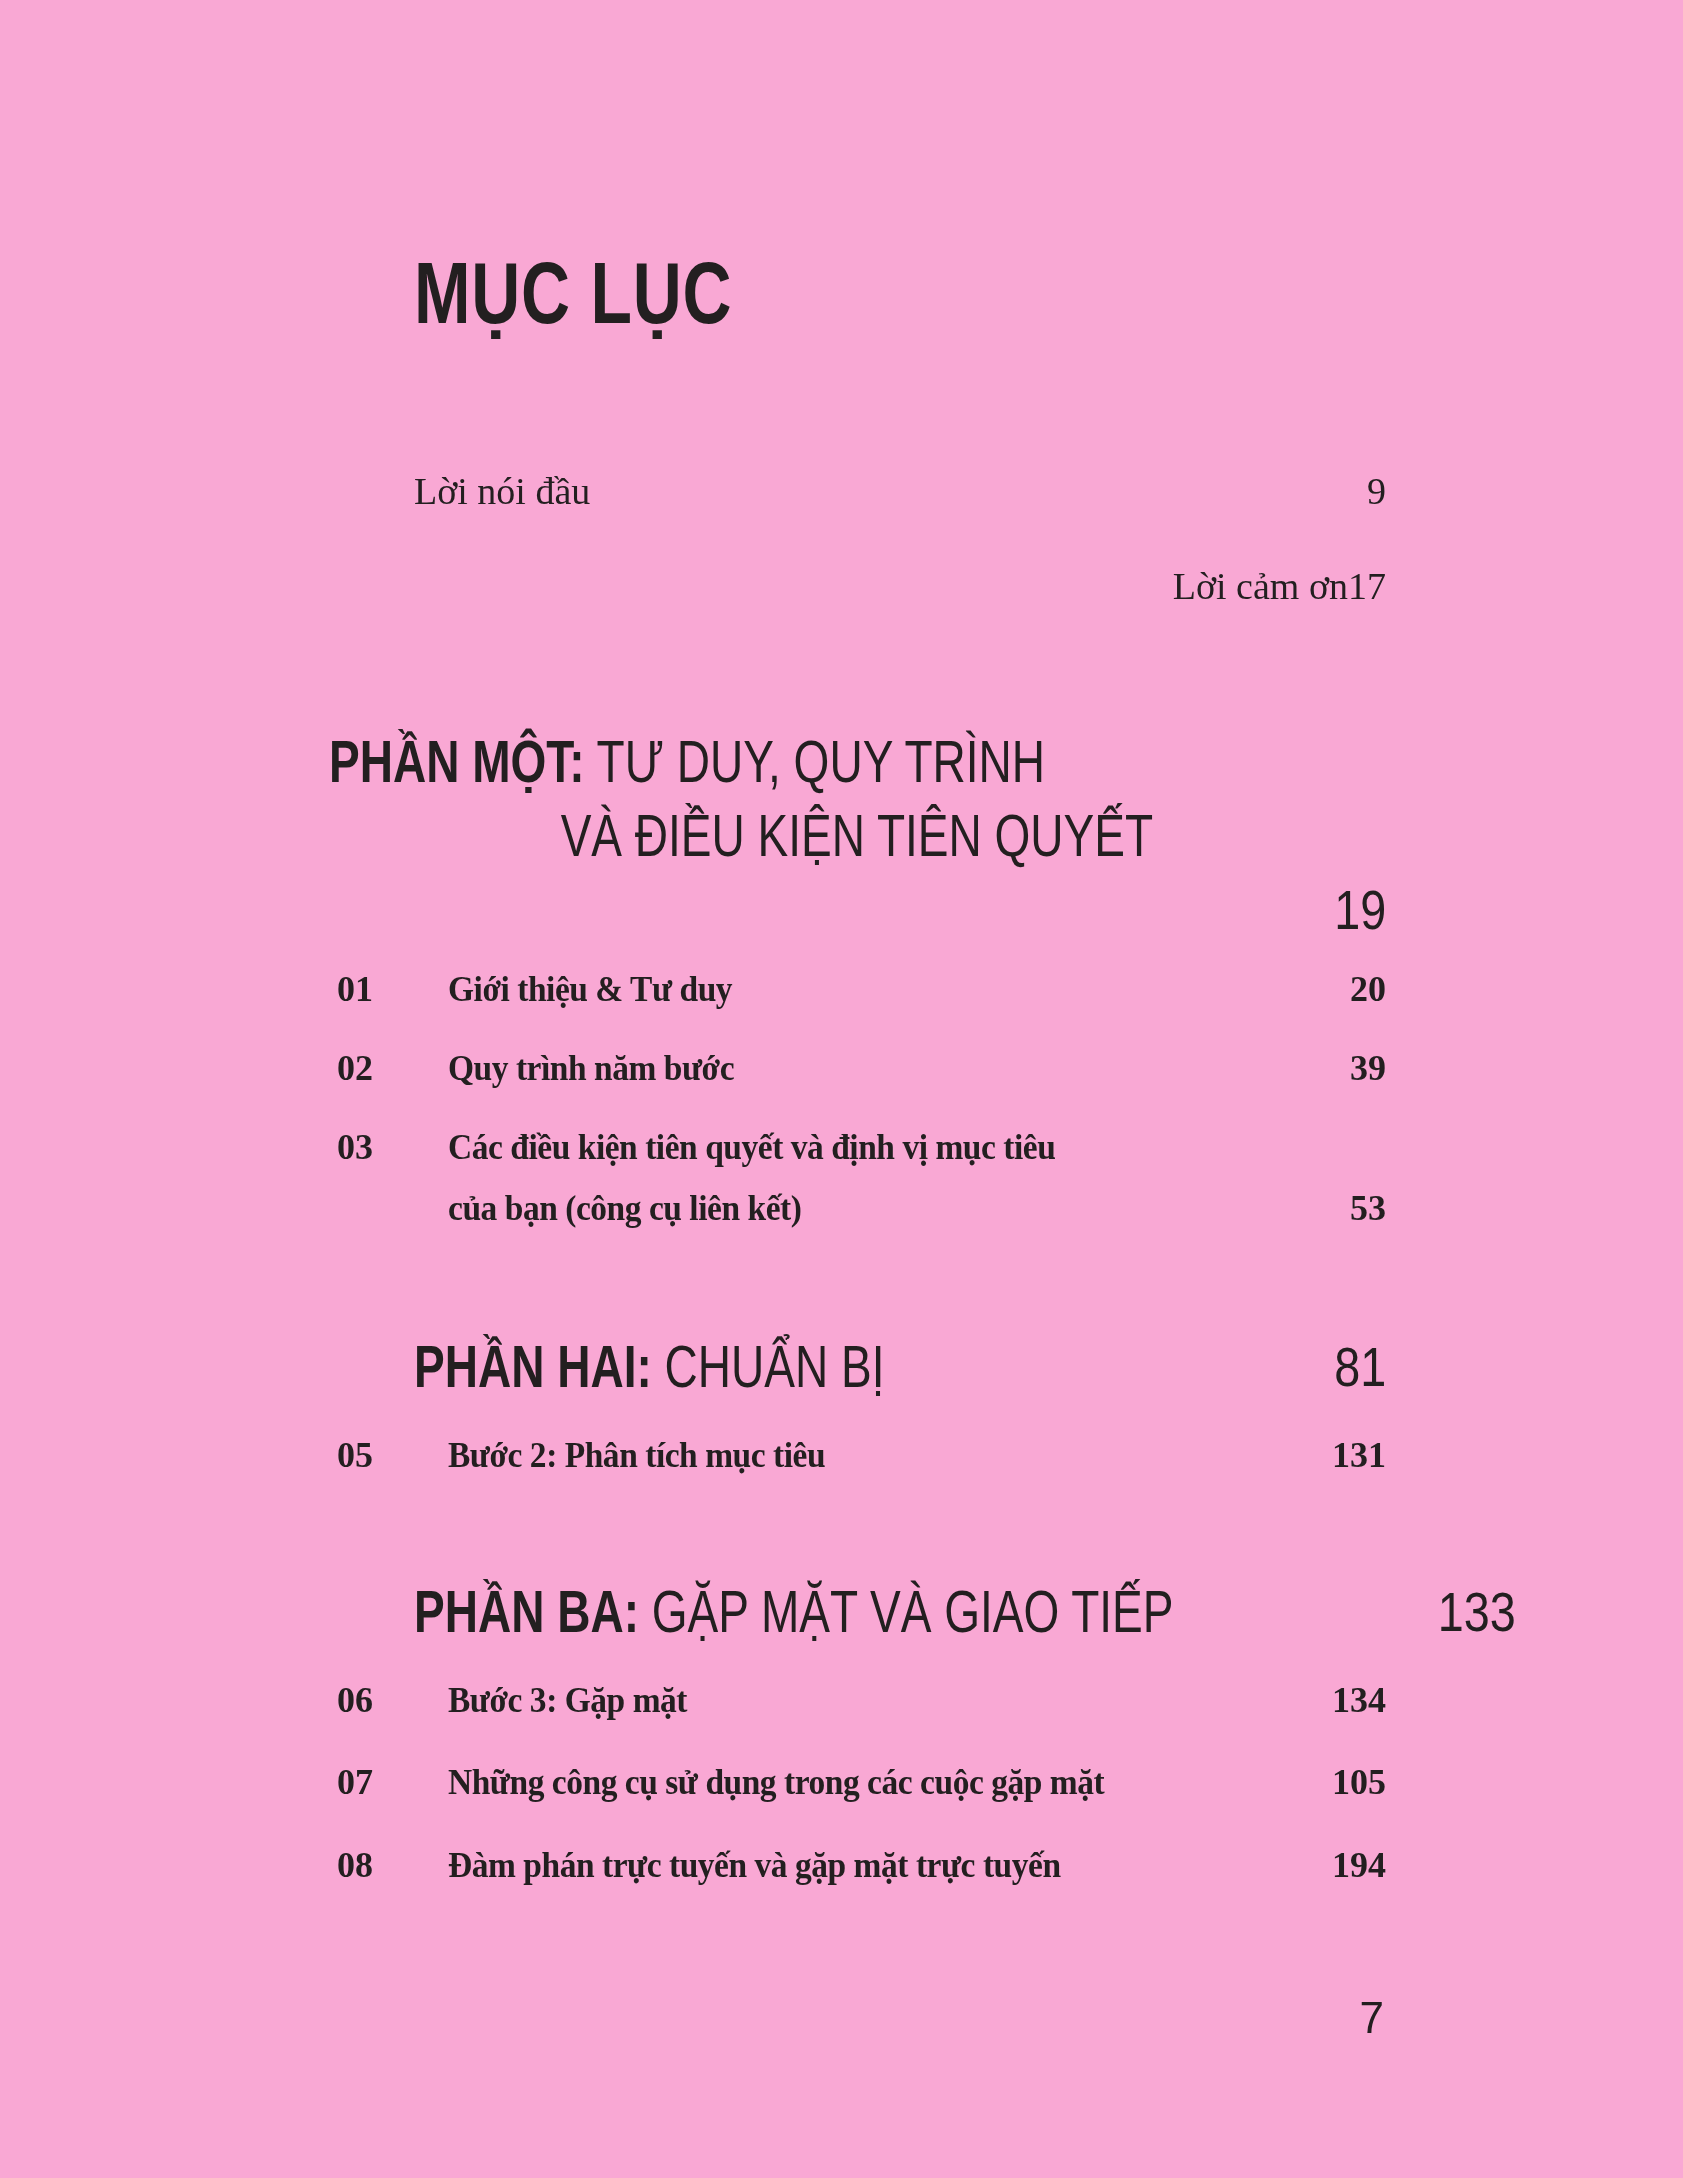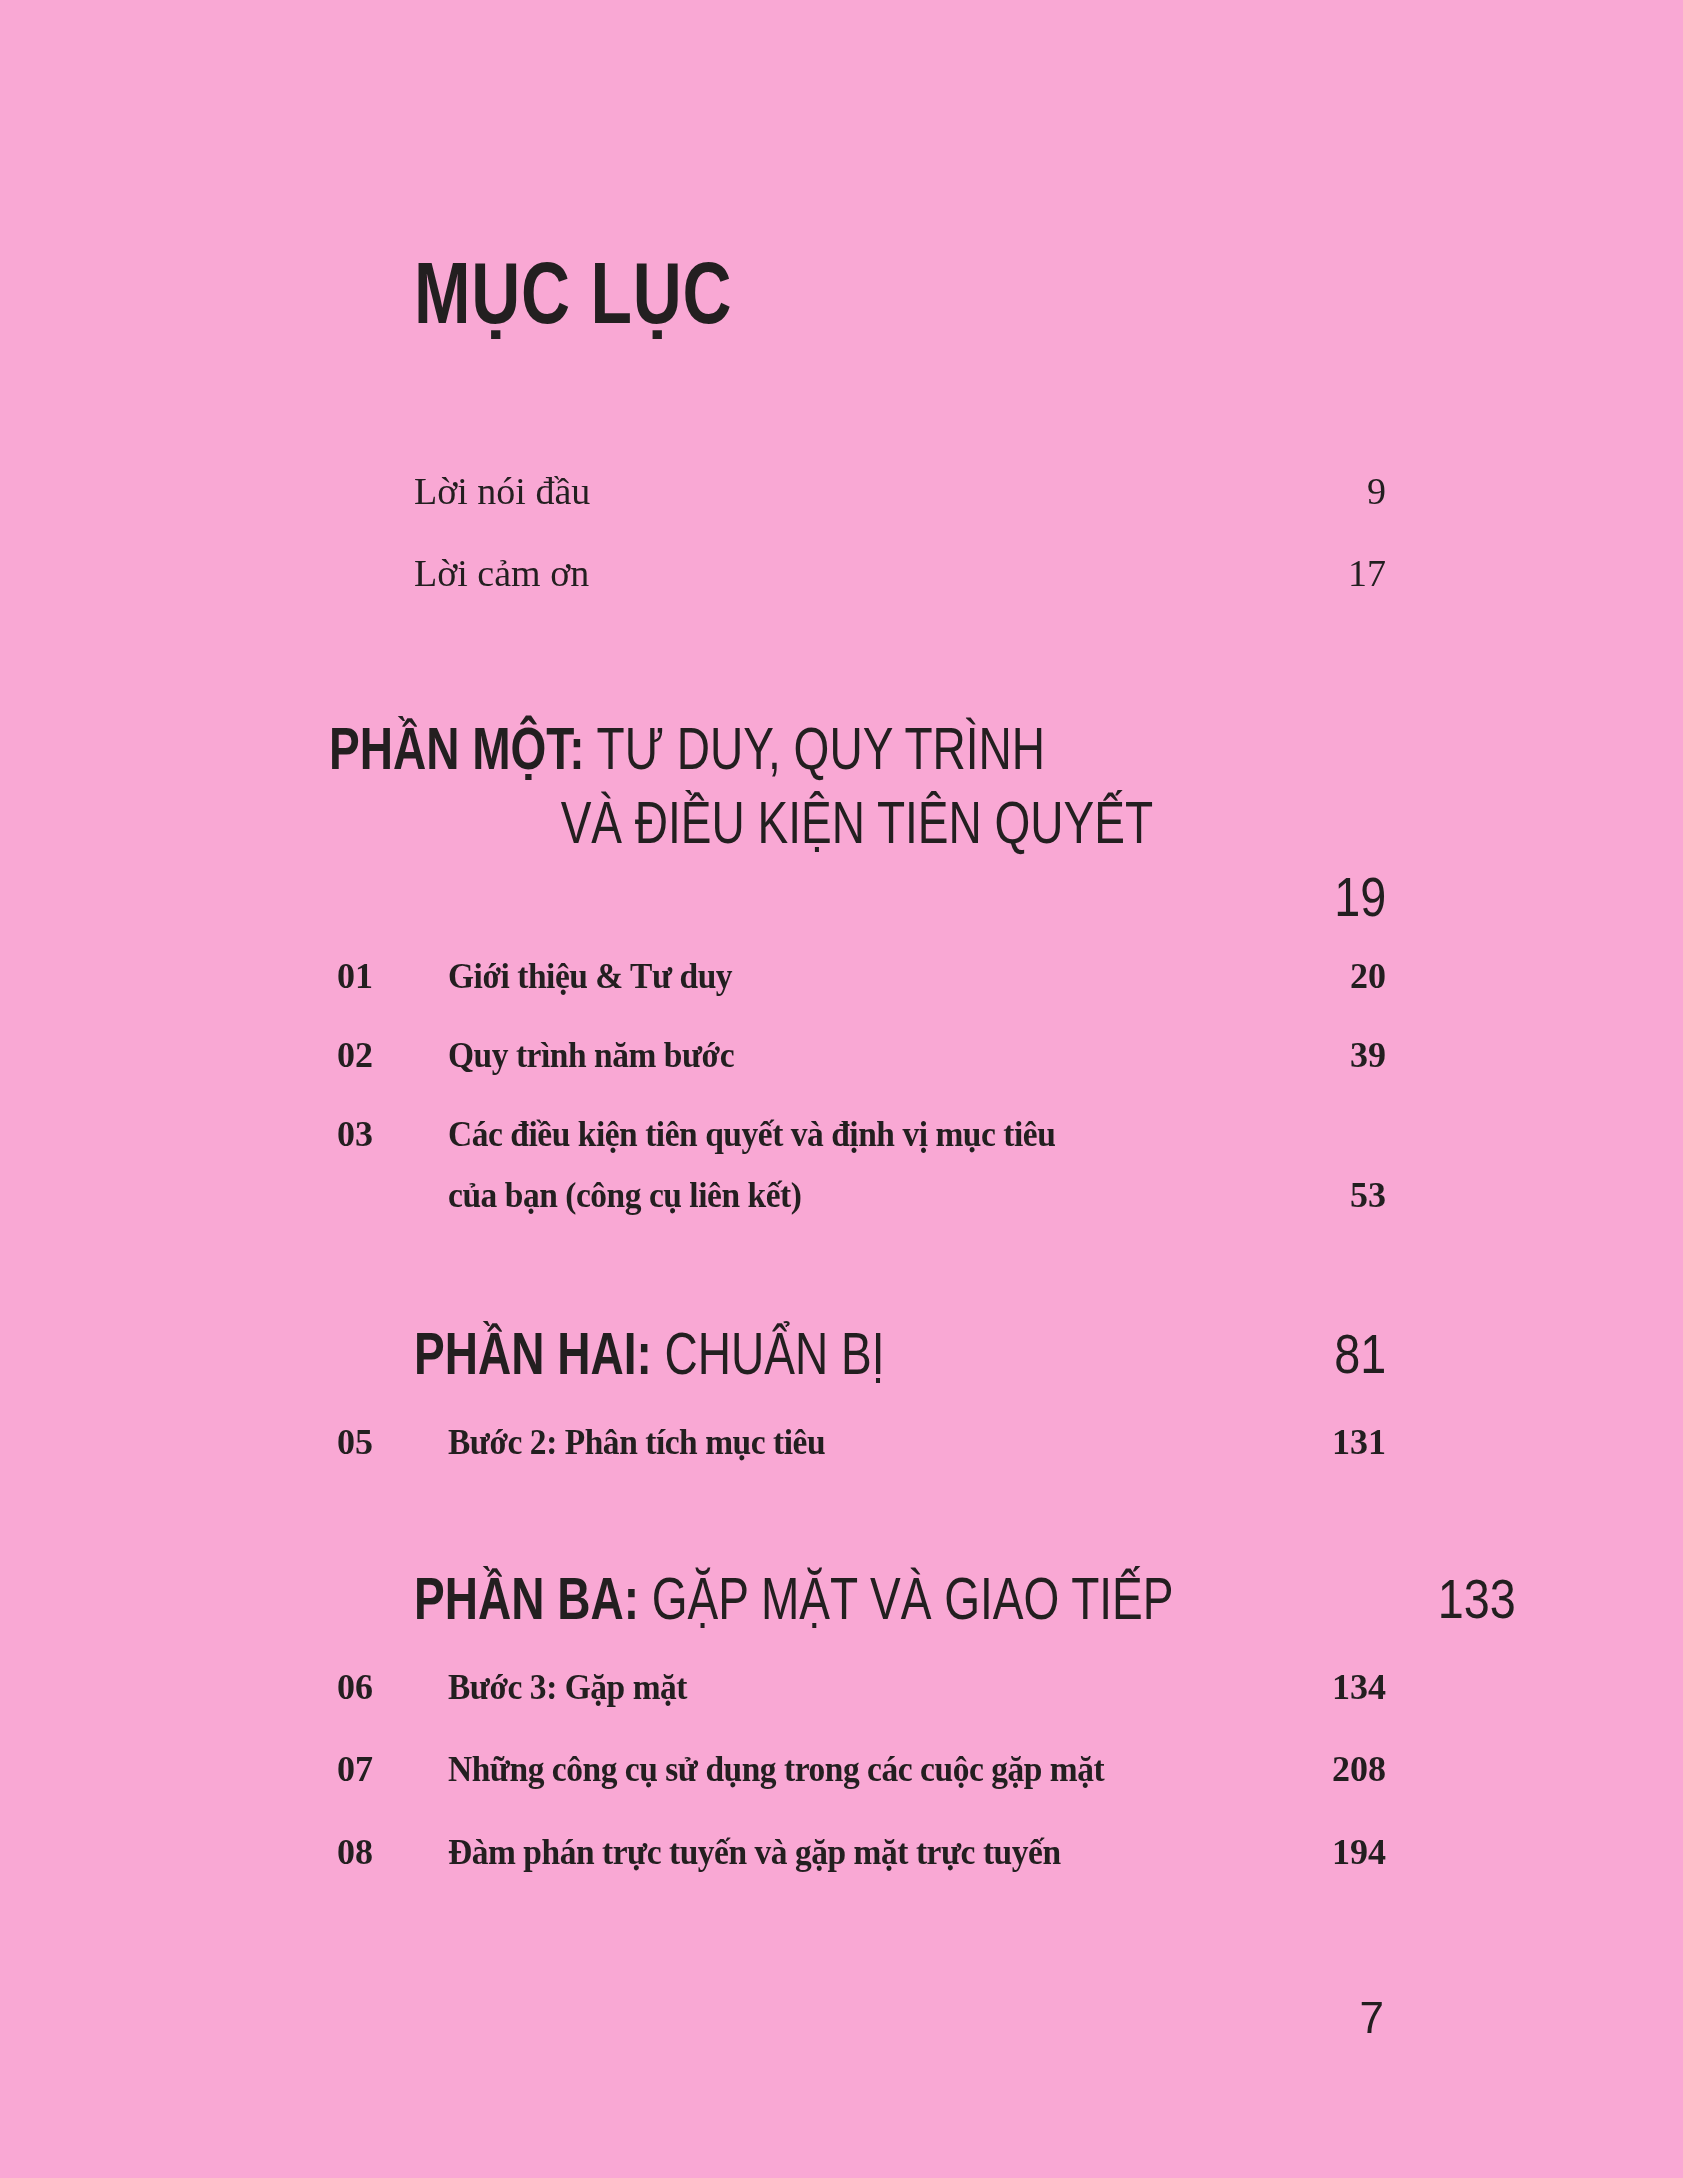--- a/index.html
+++ b/index.html
@@ -31,21 +31,21 @@
   .fm-row {
     display: flex;
     justify-content: space-between;
     align-items: flex-end;
     margin-left: 105px;
     font-size: 38px;
     line-height: 61px;
     font-weight: 400;
   }
   .fm-row.first { margin-top: 125px; }
-  .fm-row + .fm-row { margin-top: 21px; }
+  .fm-row + .fm-row { margin-top: 34px; justify-content: flex-end; }
   
   .section-row {
     display: flex;
     justify-content: space-between;
     align-items: flex-end;
     margin-left: 105px;
   }
   .sec-mt109 { margin-top: 108px; flex-direction: column; }
   .sec-mt92  { margin-top: 91px; }
   .sec-mt90  { margin-top: 89px; gap: 36px; }
@@ -180,21 +180,21 @@
     <span class="item-title">
         <span class="line">Bước 3: Gặp mặt</span>
       </span>
     <span class="item-page">134</span>
   </div>
   <div class="item-row mt21">
     <span class="item-num">07</span>
     <span class="item-title">
         <span class="line">Những công cụ sử dụng trong các cuộc gặp mặt</span>
       </span>
-    <span class="item-page">208</span>
+    <span class="item-page">105</span>
   </div>
   <div class="item-row mt22">
     <span class="item-num">08</span>
     <span class="item-title">
         <span class="line">Đàm phán trực tuyến và gặp mặt trực tuyến</span>
       </span>
     <span class="item-page">194</span>
   </div>
 
   <div class="footer-page">7</div>

